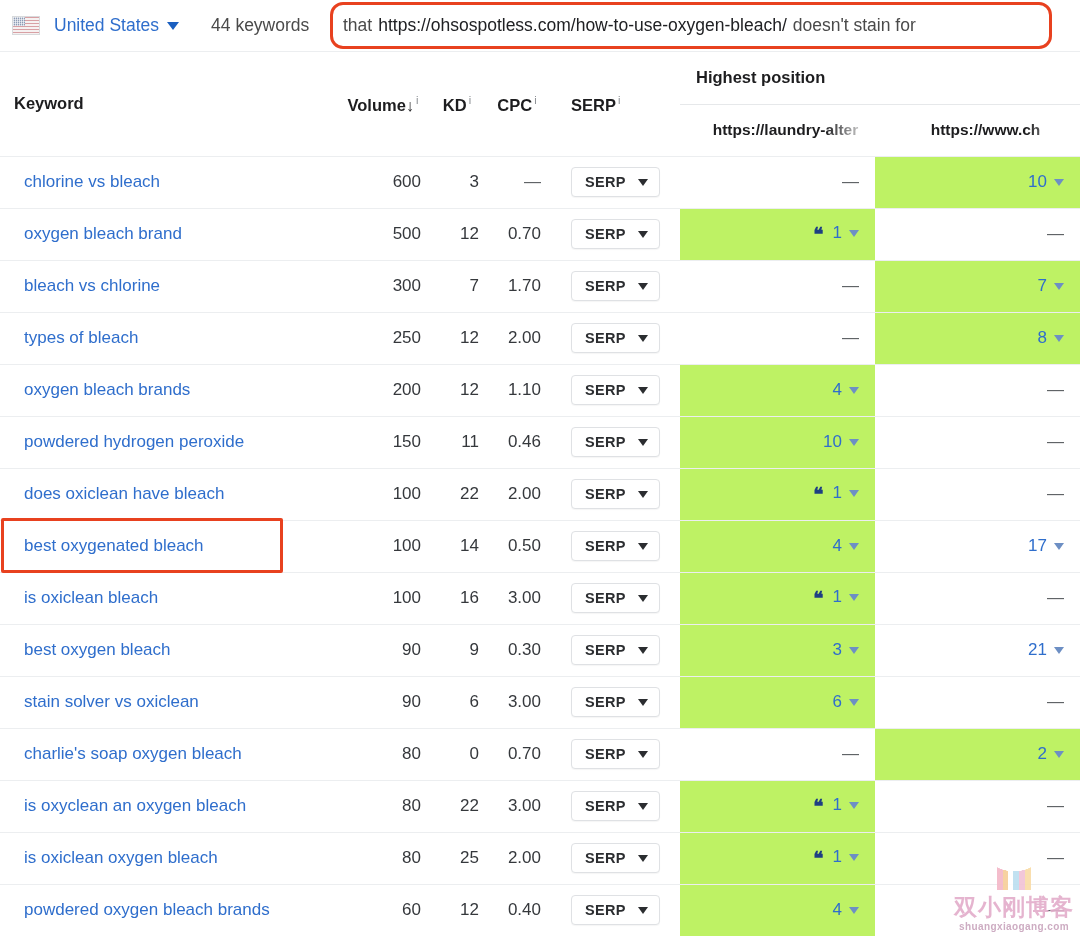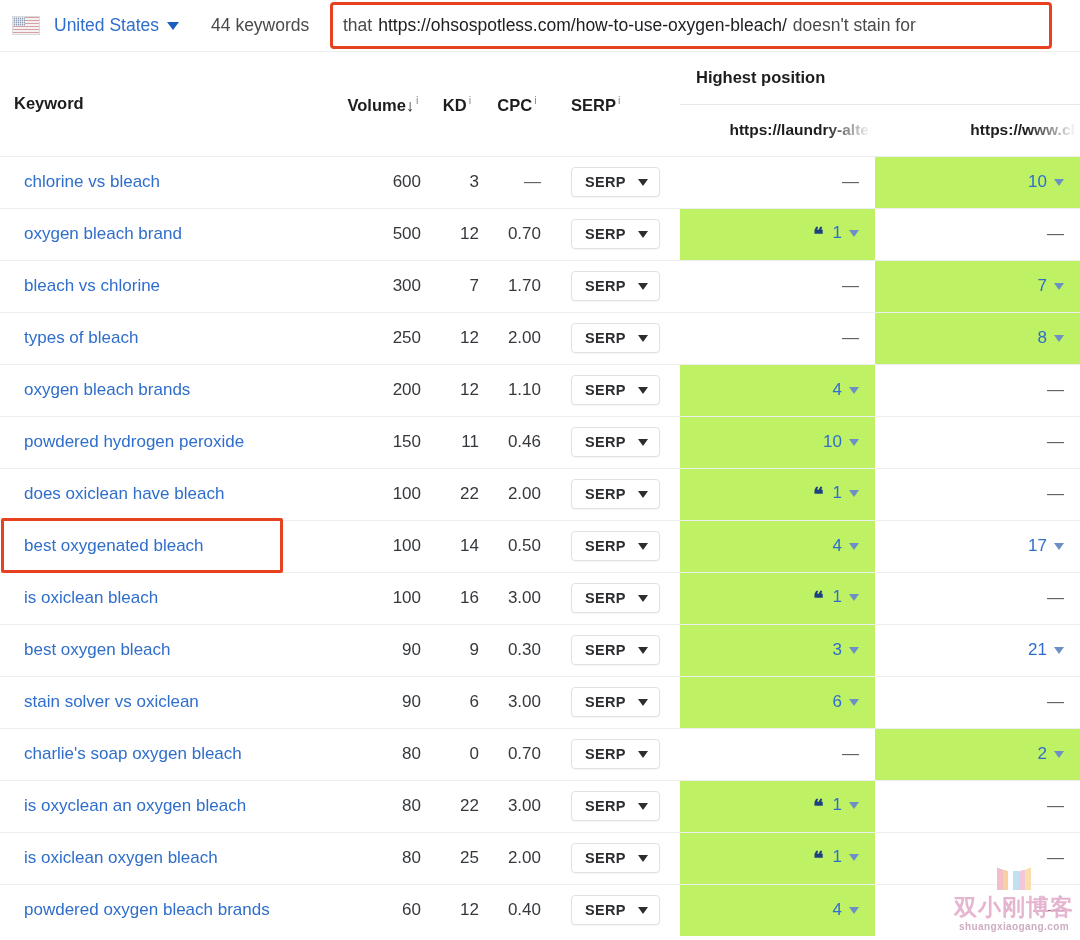--- a/index.html
+++ b/index.html
@@ -65,21 +65,21 @@
     color: #4a4a4a;
     white-space: nowrap;
   }
   .filterbox {
     position: absolute;
     left: 330px;
     top: 2px;
     width: 722px;
     height: 47px;
     border: 3px solid #e8411f;
-    border-radius: 4px;
+    border-radius: 13px;
     background: #ffffff;
     display: flex;
     align-items: center;
     padding-left: 10px;
     font-size: 17.5px;
     color: #4a4a4a;
     white-space: nowrap;
     overflow: hidden;
     z-index: 5;
   }
@@ -127,21 +127,21 @@
   thead tr.hrow1 th.hp {
     text-align: left;
     padding-left: 16px;
     border-bottom: 1px solid #e6e8ea;
   }
   thead tr.hrow2 th {
     height: 52px;
     font-size: 15.5px;
     font-weight: bold;
     color: #1d1d1f;
-    text-align: right;
+    text-align: center;
     padding-left: 16px;
     white-space: nowrap;
     overflow: hidden;
     position: relative;
   }
   .urlfade {
     display: block;
     white-space: nowrap;
     overflow: hidden;
     -webkit-mask-image: linear-gradient(to right, #000 72%, transparent 98%);

